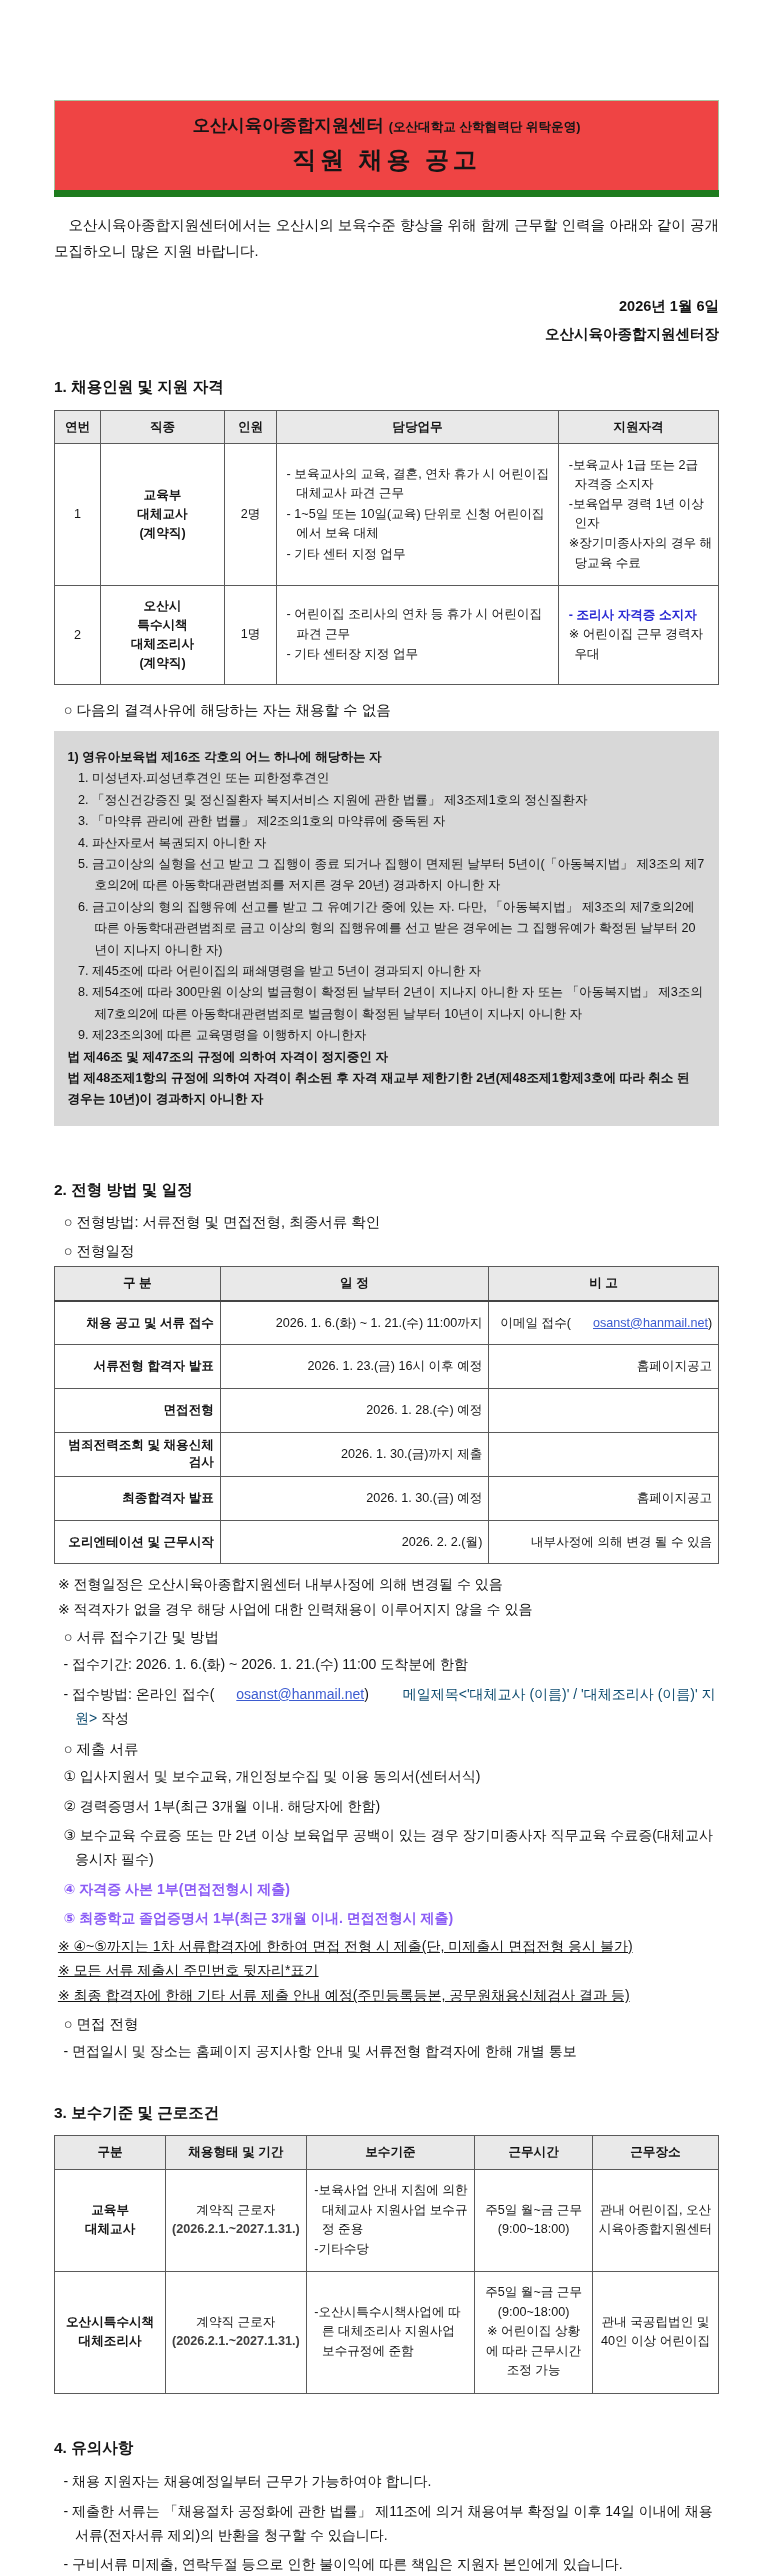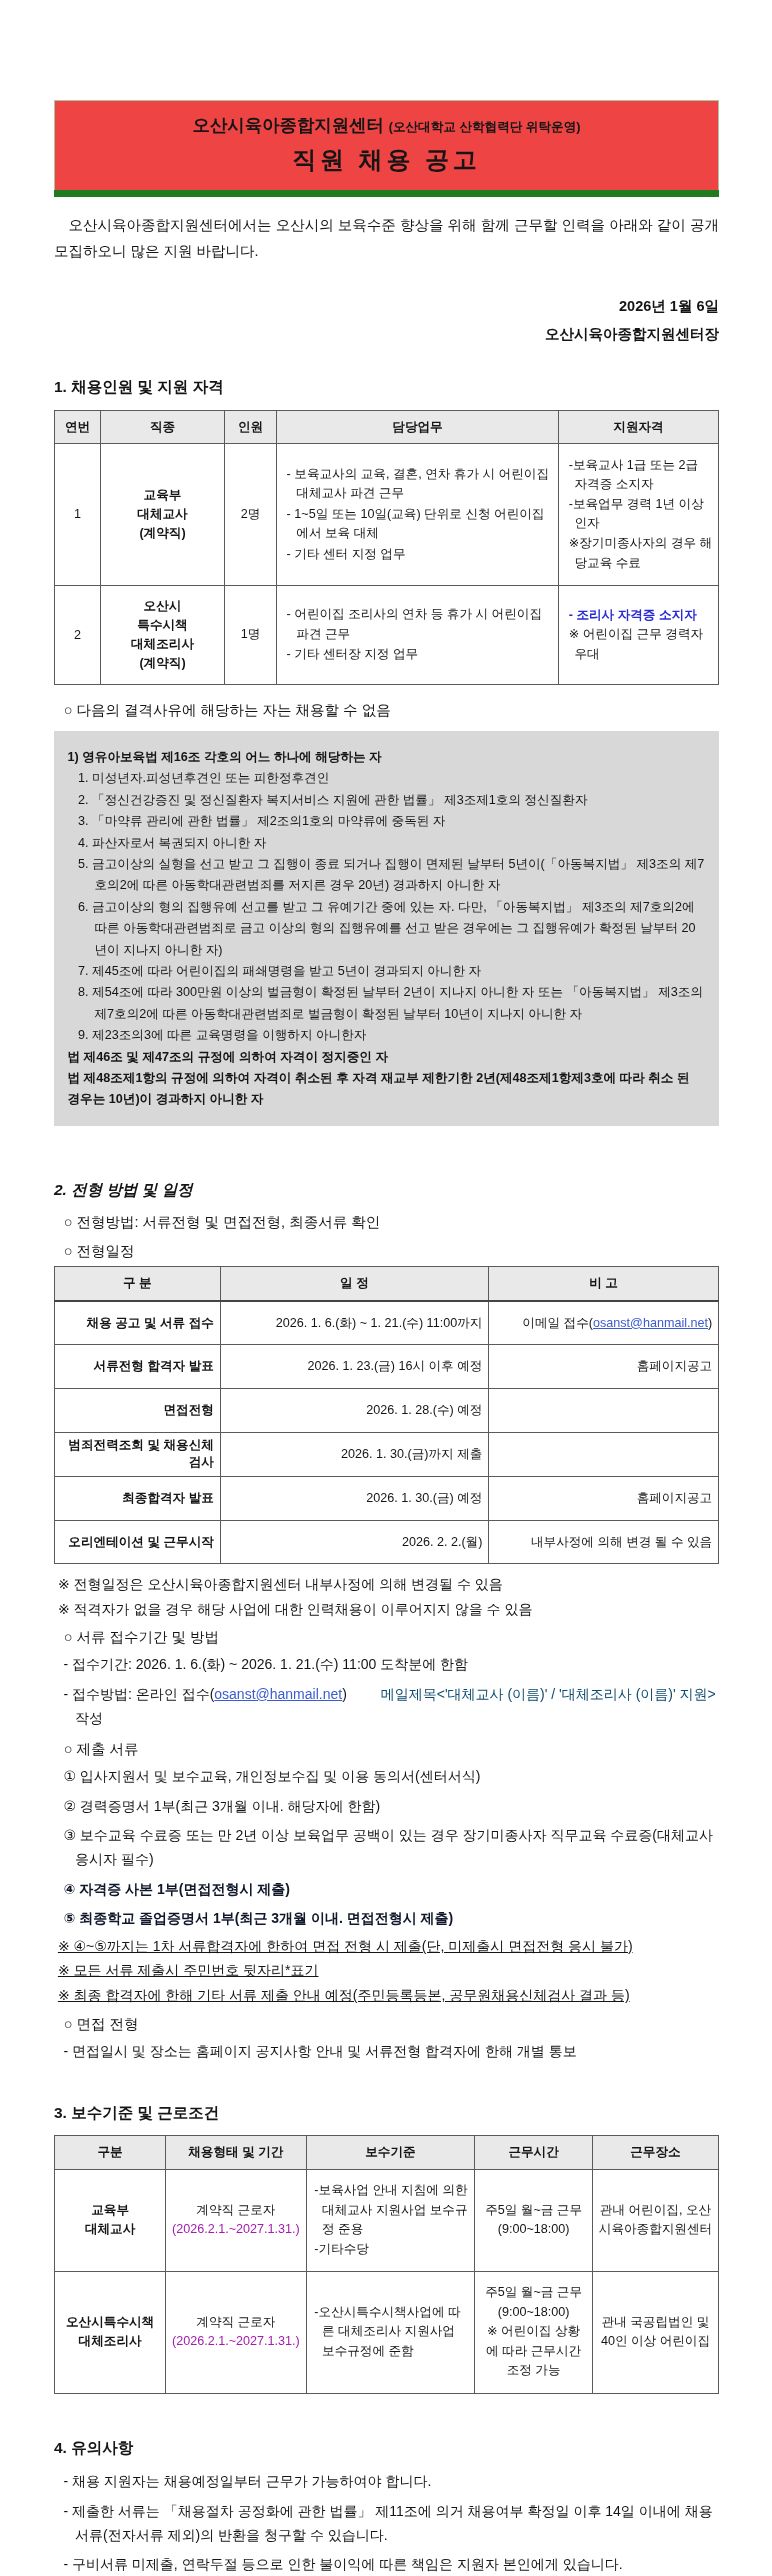--- a/index.html
+++ b/index.html
@@ -36,29 +36,29 @@
   .dash-line{font-size:14px;margin:5.8px 0;padding-left:21px;text-indent:-11.6px;line-height:1.7;}
   
   .gray-box{background:#d8d8d8;margin-top:11.6px;padding:15.5px 13.5px;font-size:12.6px;line-height:1.7;}
   .gray-heading{font-weight:bold;}
   .gray-item{padding-left:27px;text-indent:-16.4px;}
   .gray-law{font-weight:bold;}
   
   .t-sched th{border-bottom:2.9px double #444;}
   .t-sched td{height:33px;text-align:right;}
   .t-sched .row-label{font-weight:bold;}
-  .email-link{color:#3b5bd0;text-decoration:underline;cursor:pointer;}
+  .email-link{color:#3b5bd0;text-decoration:underline;cursor:pointer;margin-left:22px;}
   
   .red-bold{color:#0c4a6e;font-weight:normal;margin-left:30px;}
-  .blue-item{color:#0f172a;}
+  .blue-item{color:#8b5cf6;}
   .u-note{text-decoration:underline;}
   
   .t-pay td{line-height:1.55;}
   .cat-cell{font-weight:bold;text-align:center;}
-  .period-red{color:#a21caf;}
+  .period-red{color:#404040;font-weight:bold;}
   .pay-line{padding-left:9.7px;text-indent:-7.7px;text-align:left;}
 </style>
 </head>
 <body>
 
 <div class="page">
 
   <div class="header-box">
     <div class="org-line">
       <span>오산시육아종합지원센터</span>
@@ -143,21 +143,21 @@
     <div class="gray-item">4. 파산자로서 복권되지 아니한 자</div>
     <div class="gray-item">5. 금고이상의 실형을 선고 받고 그 집행이 종료 되거나 집행이 면제된 날부터 5년이(「아동복지법」 제3조의 제7호의2에 따른 아동학대관련범죄를 저지른 경우 20년) 경과하지 아니한 자</div>
     <div class="gray-item">6. 금고이상의 형의 집행유예 선고를 받고 그 유예기간 중에 있는 자. 다만, 「아동복지법」 제3조의 제7호의2에 따른 아동학대관련범죄로 금고 이상의 형의 집행유예를 선고 받은 경우에는 그 집행유예가 확정된 날부터 20년이 지나지 아니한 자)</div>
     <div class="gray-item">7. 제45조에 따라 어린이집의 패쇄명령을 받고 5년이 경과되지 아니한 자</div>
     <div class="gray-item">8. 제54조에 따라 300만원 이상의 벌금형이 확정된 날부터 2년이 지나지 아니한 자 또는 「아동복지법」 제3조의 제7호의2에 따른 아동학대관련범죄로 벌금형이 확정된 날부터 10년이 지나지 아니한 자</div>
     <div class="gray-item">9. 제23조의3에 따른 교육명령을 이행하지 아니한자</div>
     <div class="gray-law">법 제46조 및 제47조의 규정에 의하여 자격이 정지중인 자</div>
     <div class="gray-law">법 제48조제1항의 규정에 의하여 자격이 취소된 후 자격 재교부 제한기한 2년(제48조제1항제3호에 따라 취소 된 경우는 10년)이 경과하지 아니한 자</div>
   </div>
 
-  <div class="sec-title" style="margin-top:54px;font-style:italic;">2. 전형 방법 및 일정</div>
+  <div class="sec-title" style="margin-top:54px;">2. 전형 방법 및 일정</div>
   <div class="circle-line">○ 전형방법: 서류전형 및 면접전형, 최종서류 확인</div>
   <div class="circle-line">○ 전형일정</div>
 
   <table class="t-sched">
     <colgroup>
         <col style="width:166px">
         <col style="width:269px">
         <col style="width:230px">
       </colgroup>
     <tbody>

